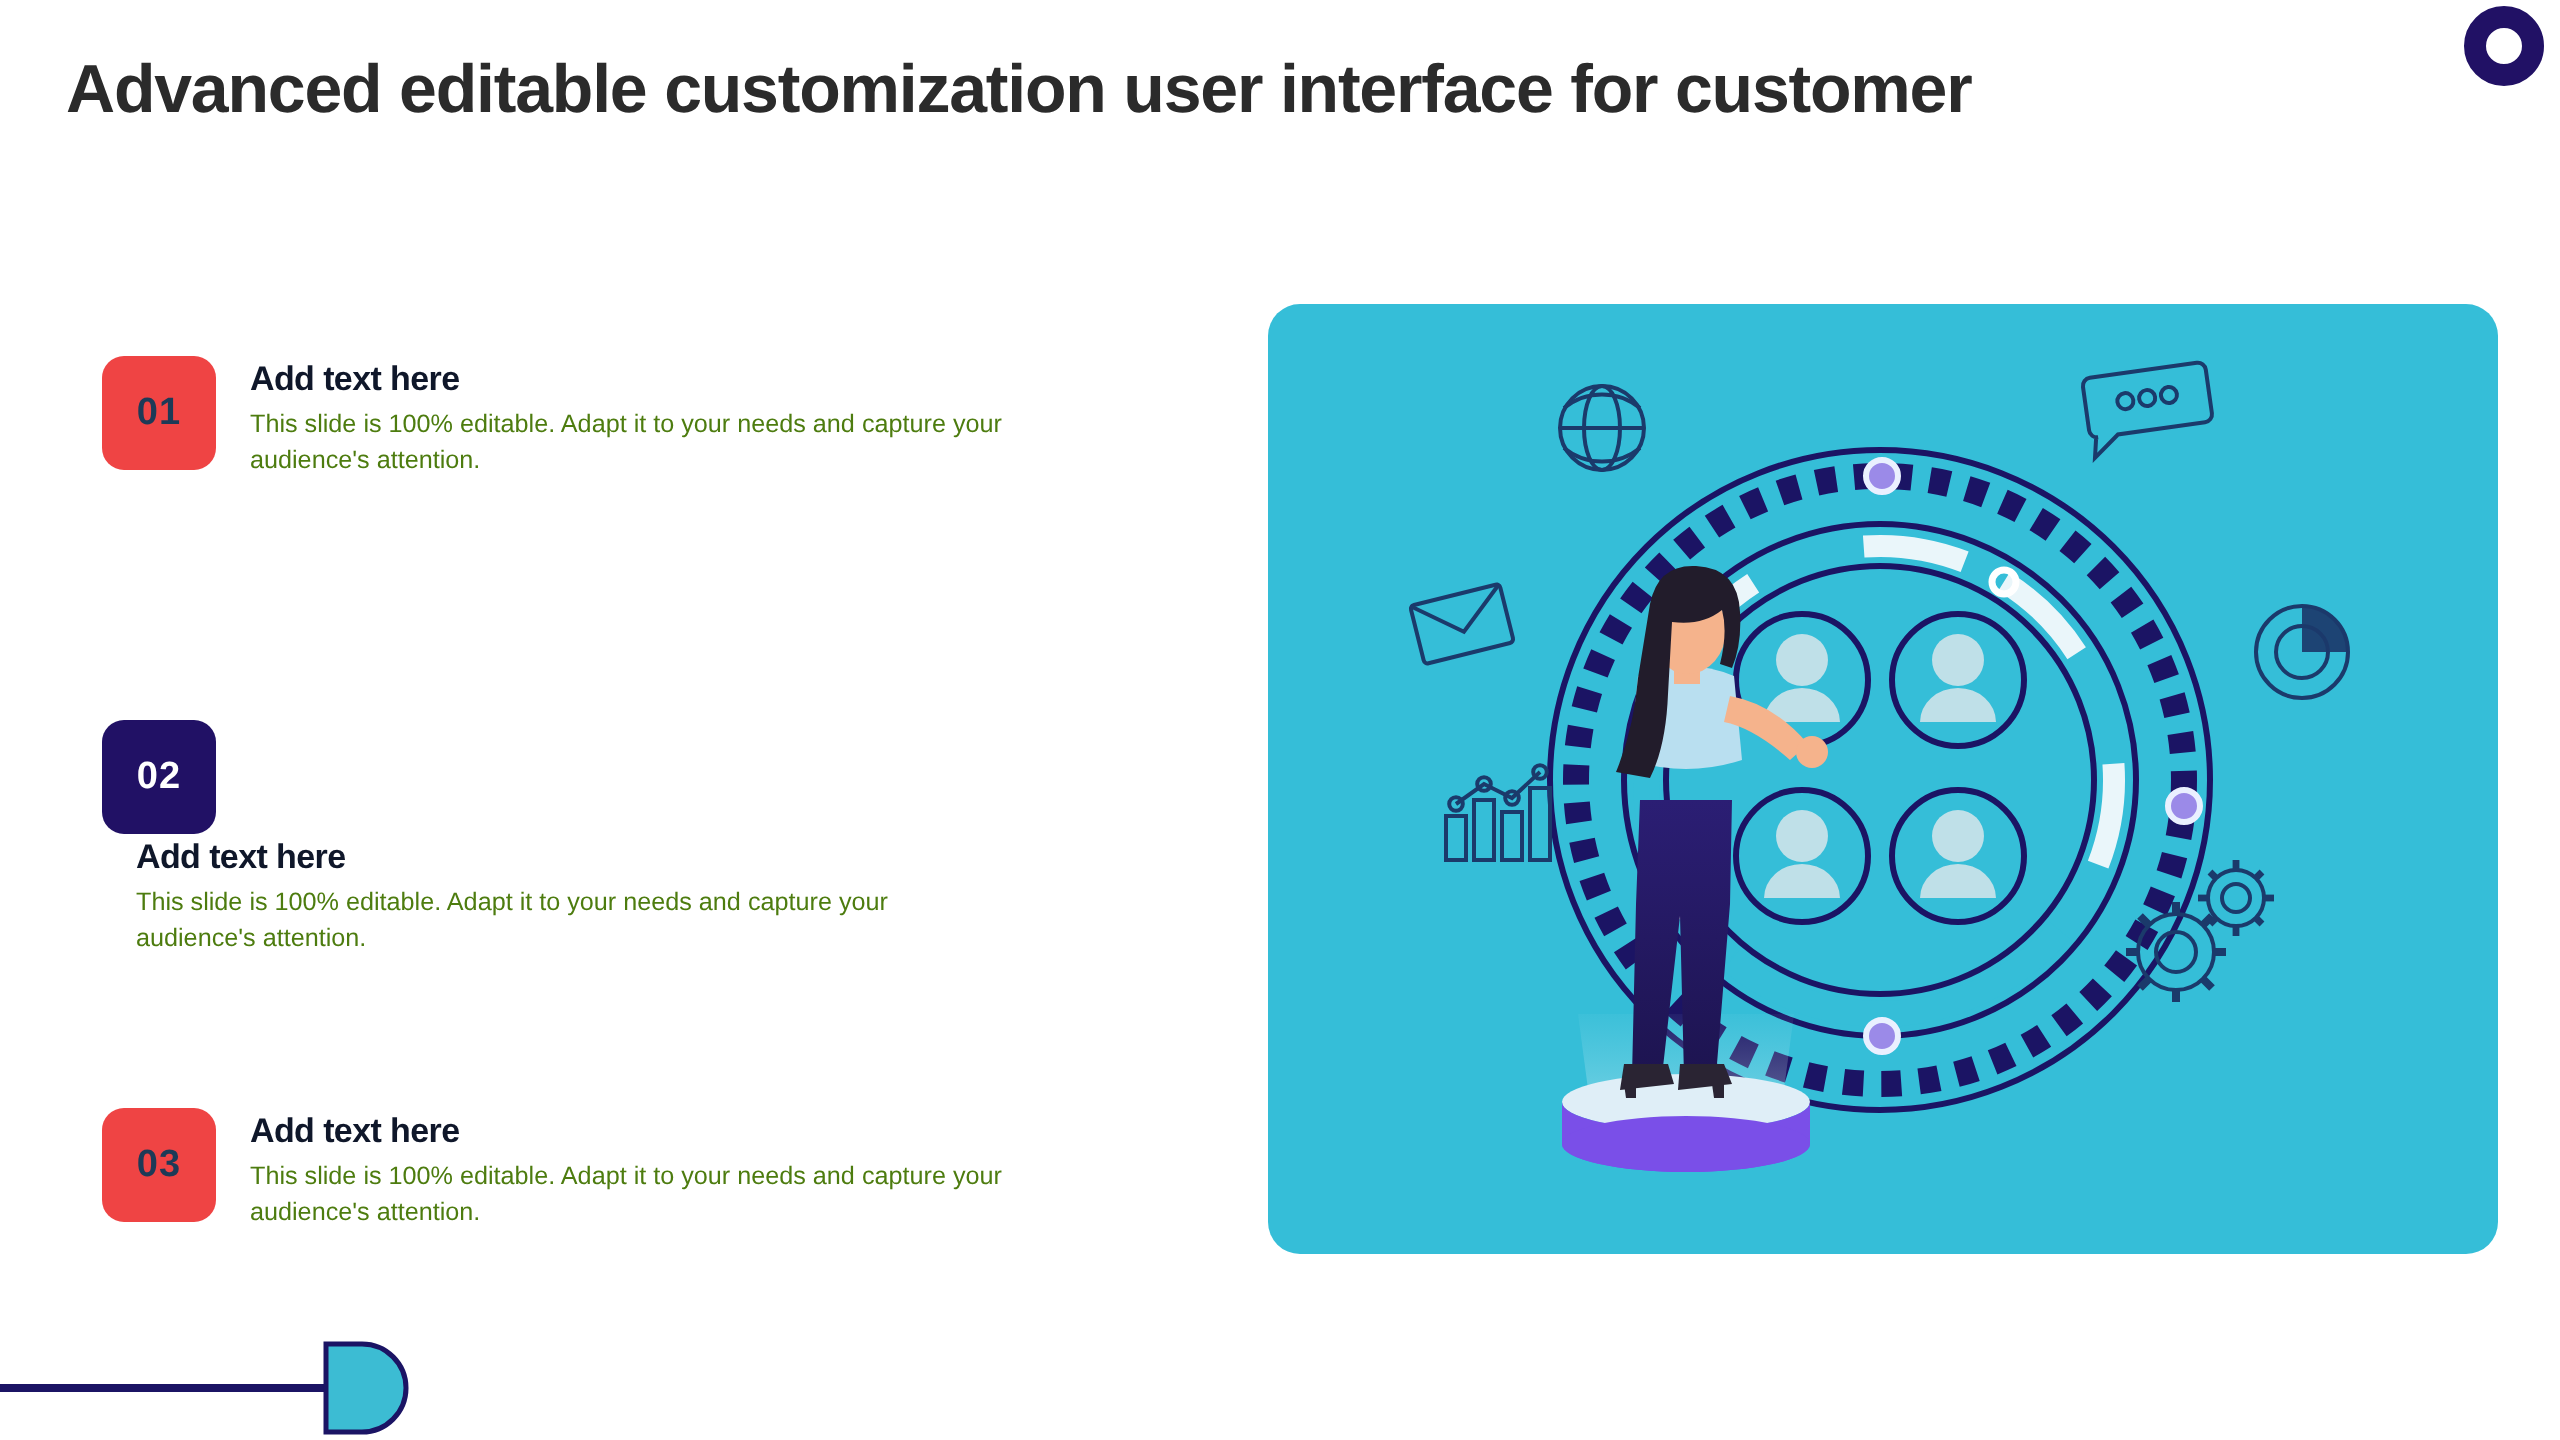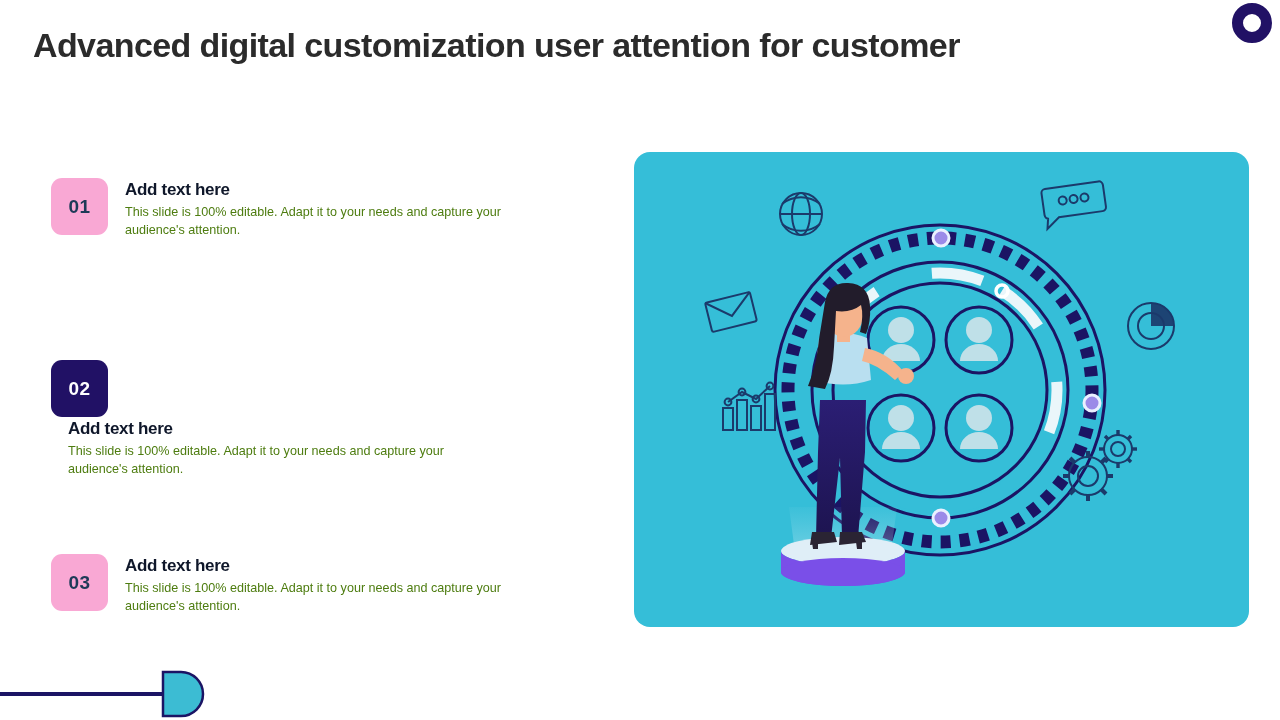--- a/index.html
+++ b/index.html
@@ -61,21 +61,21 @@
     height: 57px;
     border-radius: 11px;
     flex: 0 0 auto;
     display: flex;
     align-items: center;
     justify-content: center;
     font-size: 19px;
     font-weight: bold;
     letter-spacing: 0.5px;
   }
-  .num-badge.cyan  { background: #f9a8d4; color: #1d3a57; }
+  .num-badge.cyan  { background: #ef4444; color: #1d3a57; }
   .num-badge.navy  { background: #211165; color: #ffffff; }
 
   .bullet-text {
     margin-left: 17px;
     padding-top: 2px;
   }
   .bullet-head {
     font-size: 17px;
     font-weight: bold;
     color: #0f172a;
@@ -107,21 +107,21 @@
     position: absolute;
     left: 0;
     top: 668px;
     width: 210px;
     height: 52px;
   }
 </style>
 </head>
 <body>
 
-<div class="slide-title">Advanced digital customization user attention for customer</div>
+<div class="slide-title">Advanced editable customization user interface for customer</div>
 
 <div class="logo-ring"></div>
 
 <div class="bullets">
 
   <div class="bullet-row r1">
     <div class="num-badge cyan">01</div>
     <div class="bullet-text">
       <div class="bullet-head">Add text here</div>
       <div class="bullet-body">This slide is 100% editable.  Adapt it to your needs and capture your audience's attention.</div>

